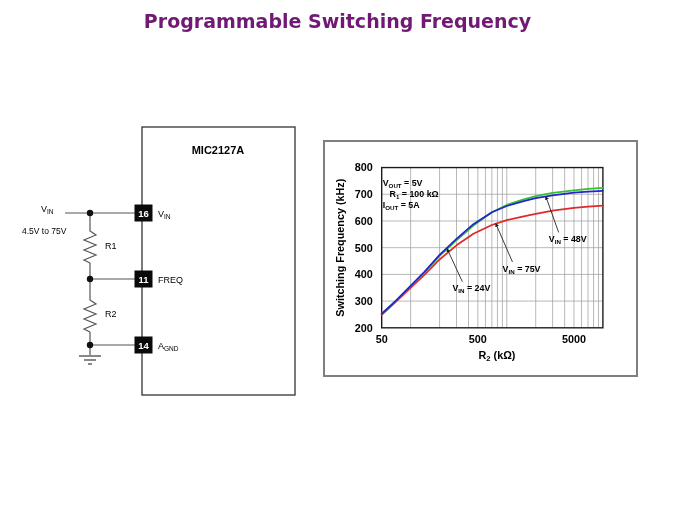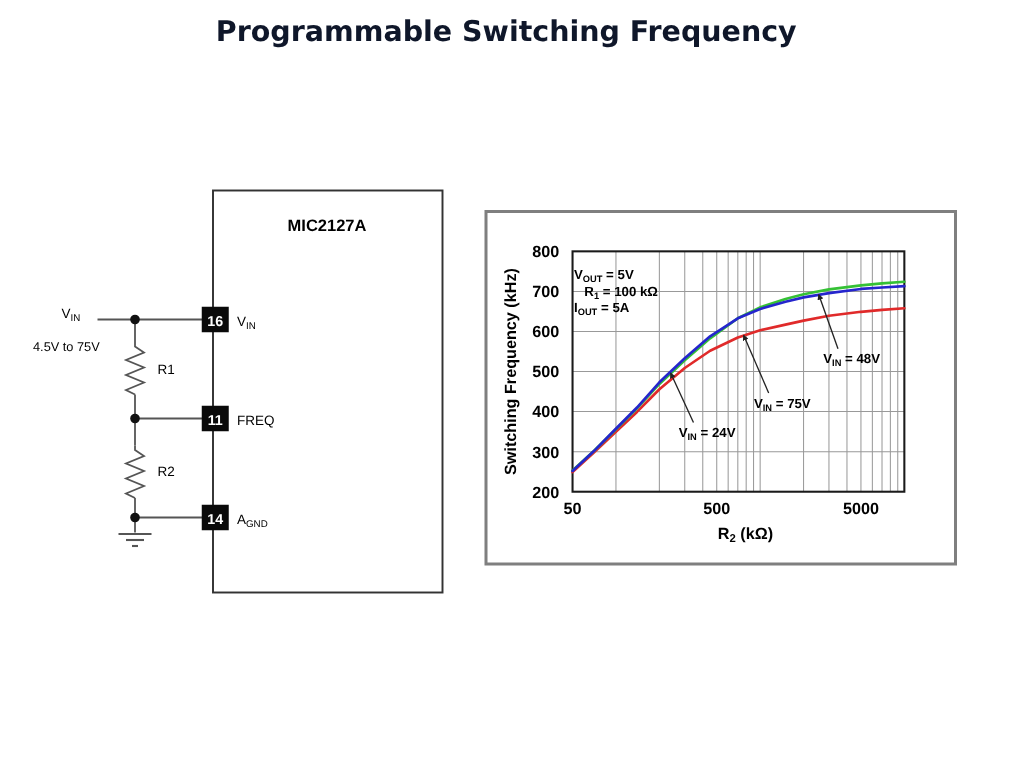--- a/index.html
+++ b/index.html
@@ -1,20 +1,20 @@
 <!DOCTYPE html>
 <html><head>
 <meta charset="utf-8">
 <style>
   html,body{margin:0;padding:0;background:#fff;}
   .page{position:relative;width:675px;height:506px;background:#fff;overflow:hidden;
         font-family:"Liberation Sans",sans-serif;}
   .title{position:absolute;left:0;top:10px;width:675px;text-align:center;
          font-family:"DejaVu Sans","Liberation Sans",sans-serif;
-         font-weight:bold;font-size:19px;color:#0f172a;}
+         font-weight:bold;font-size:19px;color:#701a75;}
   .circuit{position:absolute;left:10px;top:115px;}
   .chart-panel{position:absolute;left:323px;top:140px;width:315px;height:237px;
                border:2px solid #7f7f7f;box-sizing:border-box;background:#fff;}
   .chart-panel svg{display:block;width:100%;height:100%;}
   
   text{fill:#000;}
   .ctext{font-family:"Liberation Sans",sans-serif;font-size:9px;}
   .ctext-small{font-family:"Liberation Sans",sans-serif;font-size:8.5px;}
   .chipname{font-family:"Liberation Sans",sans-serif;font-size:11px;font-weight:bold;}
   .pinnum{font-family:"Liberation Sans",sans-serif;font-size:9.5px;font-weight:bold;fill:#fff;}

